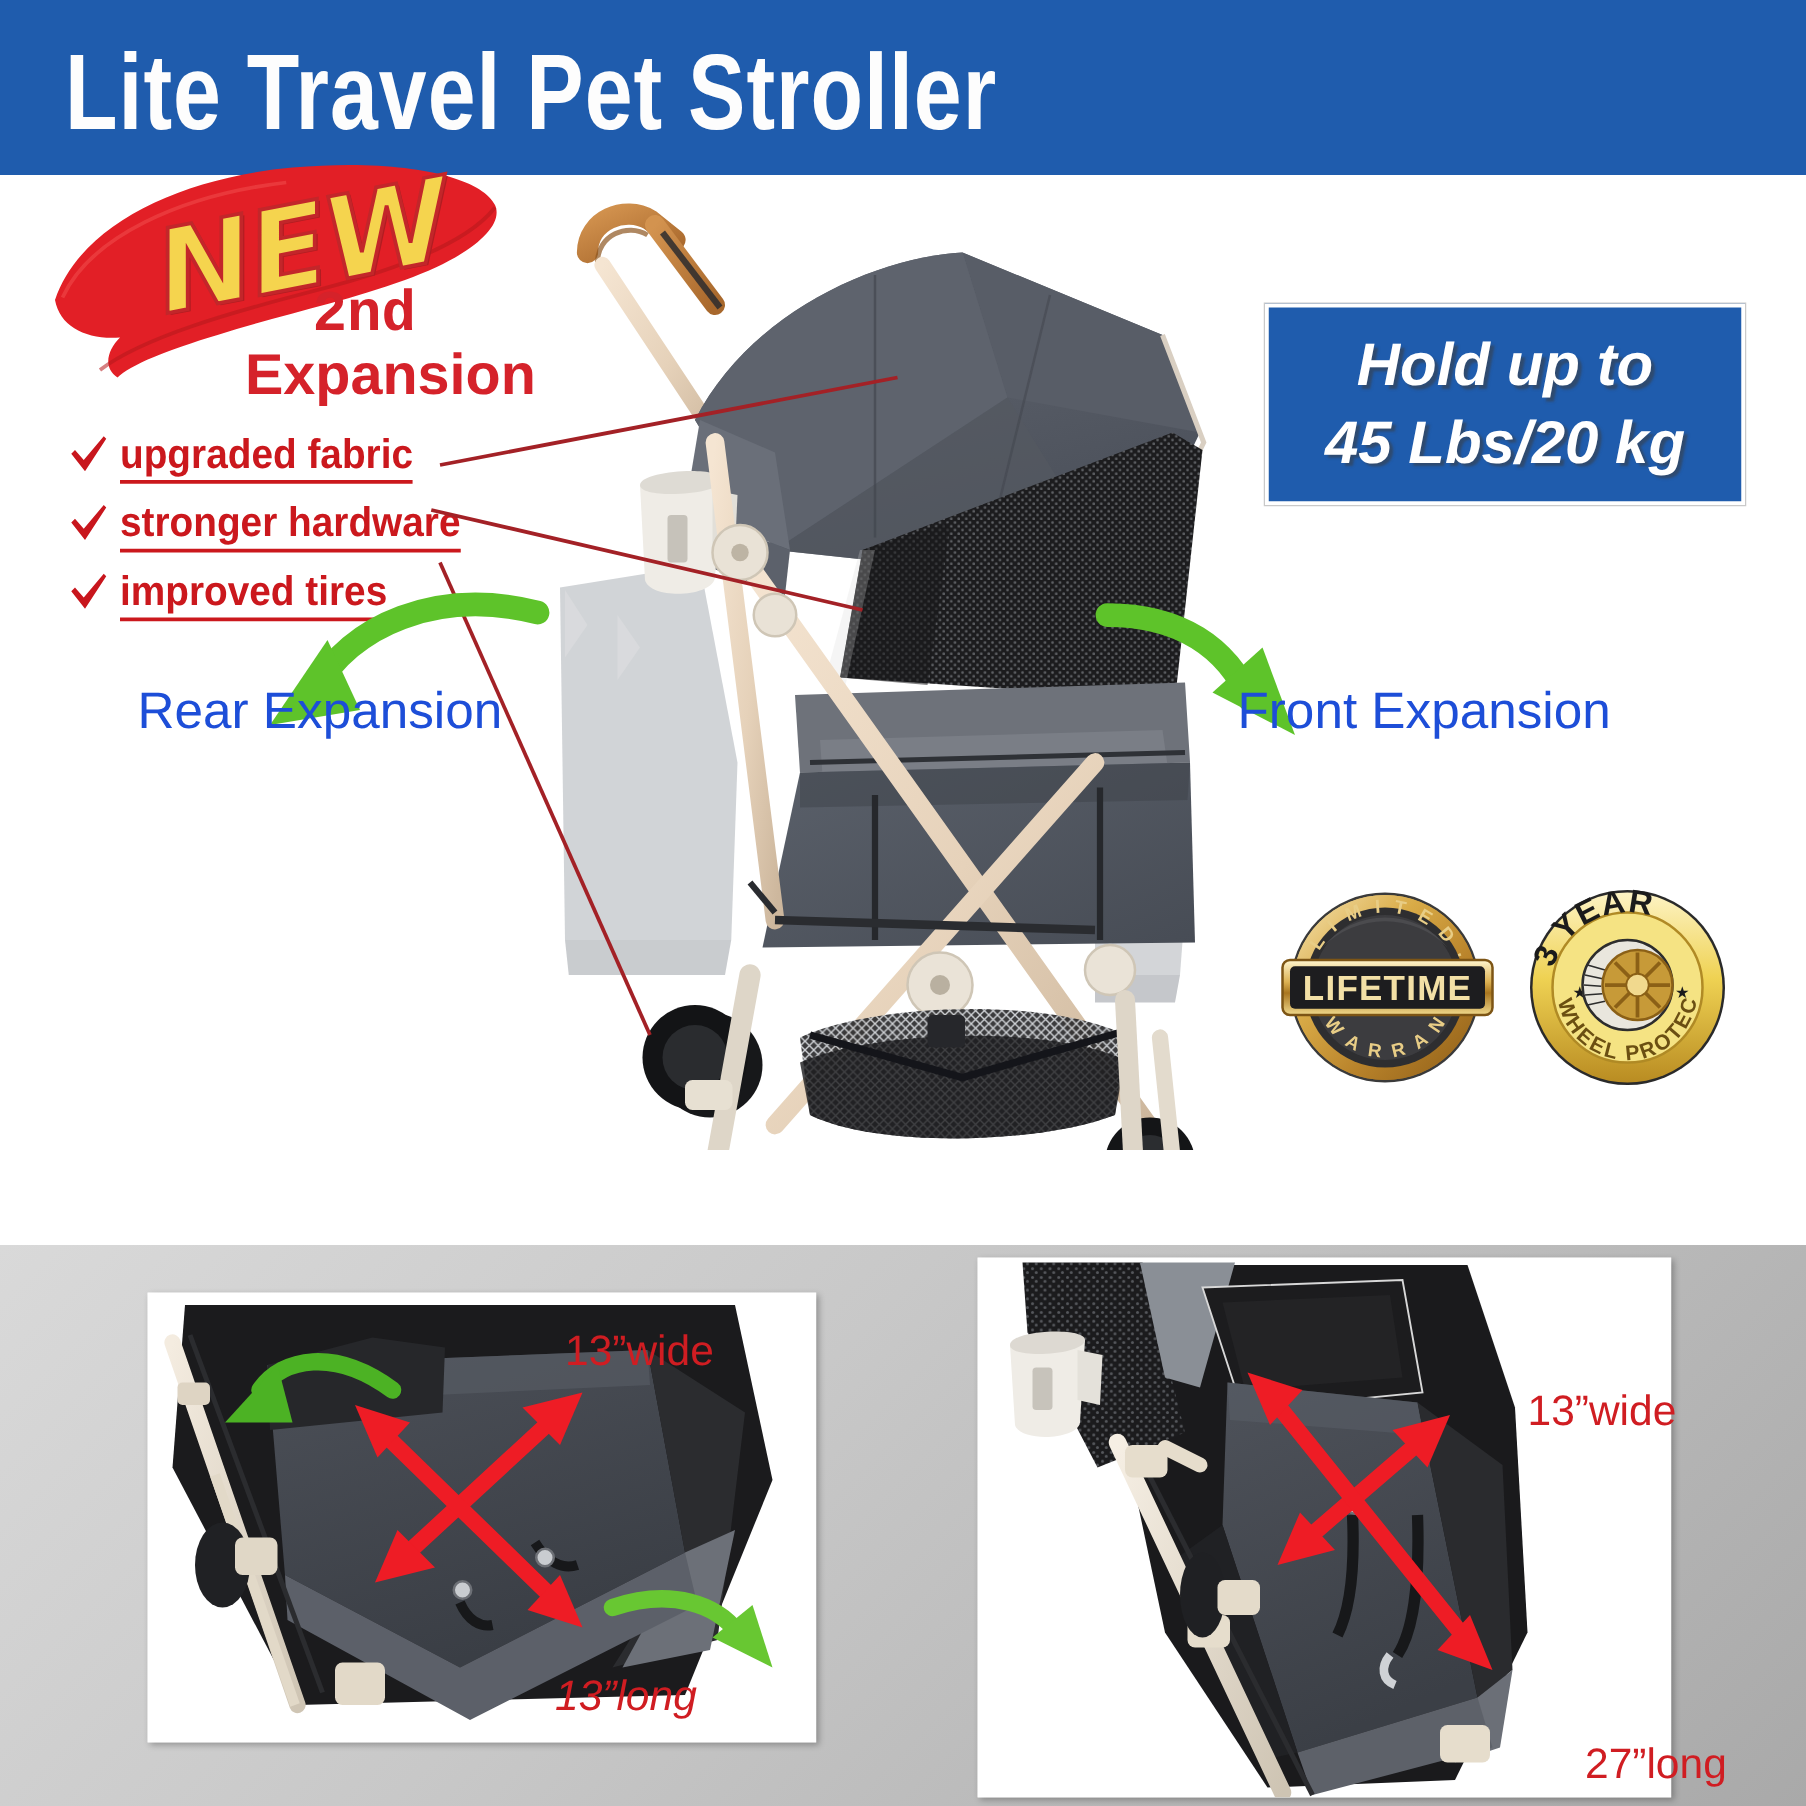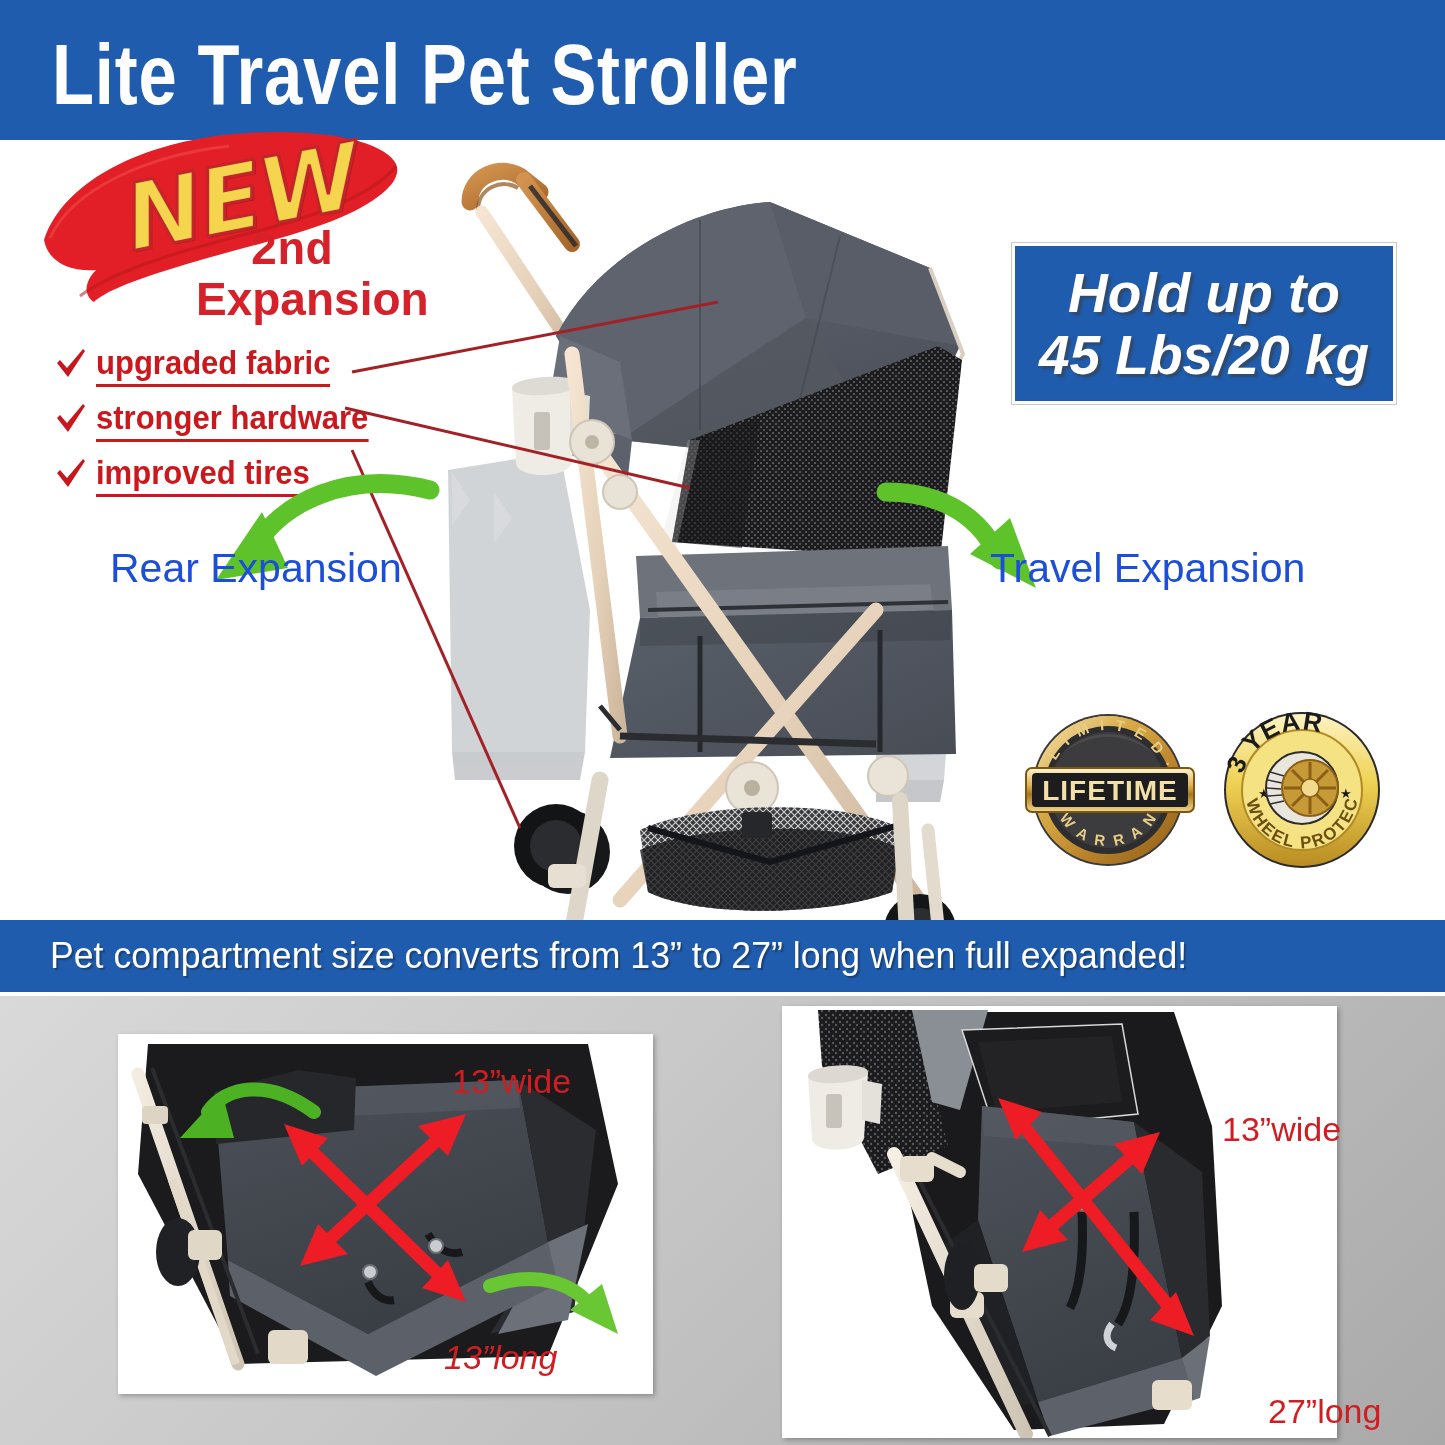--- a/index.html
+++ b/index.html
@@ -37,21 +37,21 @@
   
   .exp-label{position:absolute;font-size:41px;color:#1d4ed8;
     font-family:"Liberation Sans",sans-serif;font-weight:300;white-space:nowrap;}
   .exp-rear{left:110px;top:545px;}
   .exp-front{left:990px;top:545px;}
 
   
   .hold-box{position:absolute;left:1012px;top:243px;width:378px;height:155px;
     background:#1f5cad;border:3px solid #ffffff;box-shadow:0 0 0 1px #c9c9c9;
     display:flex;flex-direction:column;align-items:center;justify-content:center;}
-  .hold-line{color:#ffffff;font-size:55px;font-weight:bold;font-style:italic;line-height:62px;
+  .hold-line{color:#ffffff;font-size:48px;font-weight:bold;font-style:italic;line-height:62px;
     font-family:"Liberation Sans",sans-serif;text-shadow:3px 3px 2px rgba(60,60,60,.55);white-space:nowrap;}
 
   
   .seals{position:absolute;left:1018px;top:700px;width:400px;height:180px;}
 
   
   .mid-banner{position:absolute;left:0;top:920px;width:1445px;height:72px;background:#1f5cad;
     display:flex;align-items:center;}
   .mid-banner-text{margin-left:50px;color:#ffffff;font-size:36px;font-weight:500;white-space:nowrap;
     font-family:"Liberation Sans",sans-serif;text-shadow:2px 2px 1px rgba(20,20,20,.35);
@@ -252,21 +252,21 @@
       <path d="M430 350 C 350 330, 280 360, 252 412" stroke="#5ec32a" stroke-width="19" fill="none" stroke-linecap="round"></path>
       <path d="M216 440 L 262 372 L 288 428 Z" fill="#5ec32a"></path>
     </g>
     <g>
       <path d="M886 352 C 944 352, 982 378, 1000 420" stroke="#5ec32a" stroke-width="19" fill="none" stroke-linecap="round"></path>
       <path d="M1036 448 L 970 414 L 1010 378 Z" fill="#5ec32a"></path>
     </g>
   </svg>
 
   <div class="exp-label exp-rear">Rear Expansion</div>
-  <div class="exp-label exp-front">Travel Expansion</div>
+  <div class="exp-label exp-front">Front Expansion</div>
 
   <div class="hold-box">
     <div class="hold-line">Hold up to</div>
     <div class="hold-line">45 Lbs/20 kg</div>
   </div>
 
   <svg class="seals" viewBox="0 0 400 180">
     <defs>
       <linearGradient id="g1" x1="0" y1="0" x2="1" y2="1">
         <stop offset="0%" stop-color="#f7e6b5"></stop>
@@ -335,23 +335,20 @@
       </g>
       <circle cx="292" cy="88" r="28" fill="#c79a38" stroke="#8b6016" stroke-width="2"></circle>
       <circle cx="292" cy="88" r="9" fill="#f1d98e" stroke="#8b6016" stroke-width="1.5"></circle>
       <g stroke="#8b6016" stroke-width="3" fill="none">
         <path d="M292 79 L 292 62 M292 97 L 292 114 M283 88 L 266 88 M301 88 L 318 88"></path>
         <path d="M286 82 L 274 70 M298 94 L 310 106 M298 82 L 310 70 M286 94 L 274 106"></path>
       </g>
     </g>
   </svg>
 
-  <div class="mid-banner">
-    <span class="mid-banner-text">Pet compartment size converts from 13” to 27” long when full expanded!</span>
-  </div>
 
   <div class="bottom">
 
     <div class="photo-card card-left">
       <svg width="535" height="360" viewBox="0 0 535 360">
         <defs>
           <linearGradient id="pad1" x1="0" y1="0" x2="0.4" y2="1">
             <stop offset="0%" stop-color="#4c5058"></stop>
               <stop offset="100%" stop-color="#3a3e45"></stop>
           </linearGradient>

